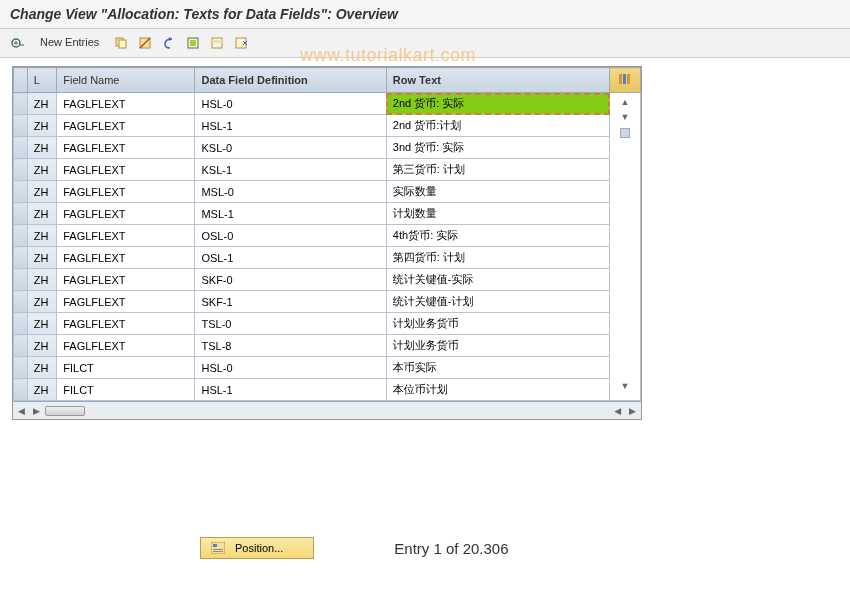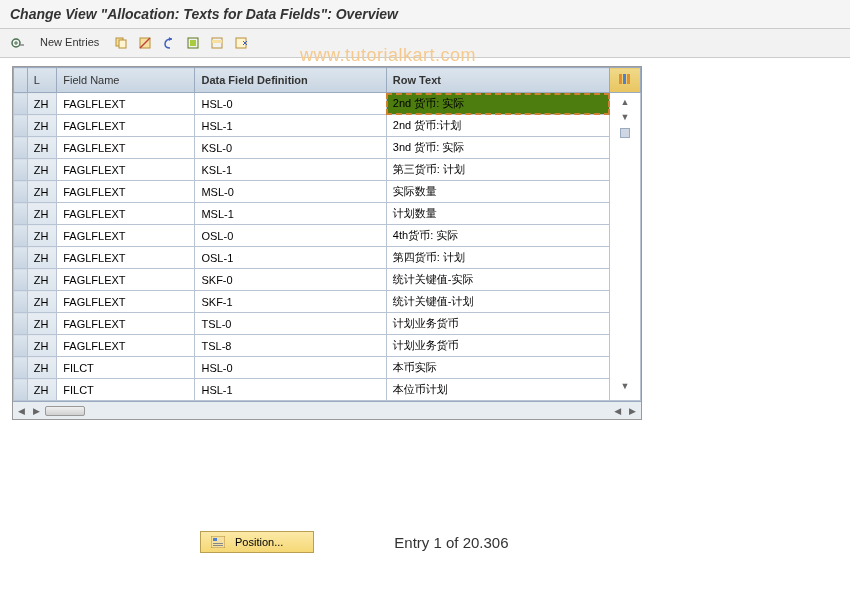--- a/index.html
+++ b/index.html
@@ -107,21 +107,21 @@
       padding: 3px 6px;
       height: 22px;
       background: #fff;
       font-size: 11px;
     }
     .data-table td.row-selector {
       background: linear-gradient(#dce5ee, #c8d4e2);
       width: 12px;
     }
     .data-table td.selected-cell {
-      background: #4d7c0f;
+      background: #84cc16;
       outline: 2px dashed #d08030;
       outline-offset: -2px;
     }
     .data-table td.col-l-cell {
       background: linear-gradient(#e8edf2, #dce5ee);
     }
     .scroll-col {
       background: #e8edf2;
       vertical-align: top;
       padding: 0;
@@ -165,21 +165,21 @@
     }
     .h-thumb {
       width: 40px;
       height: 10px;
       background: linear-gradient(#f0f0f0, #d0d0d0);
       border: 1px solid #999;
       border-radius: 2px;
     }
     .footer-area {
       position: absolute;
-      bottom: 46px;
+      bottom: 40px;
       left: 200px;
       display: flex;
       align-items: center;
       gap: 80px;
     }
     .position-btn {
       background: linear-gradient(#fce9a8, #f5d876);
       border: 1px solid #b8a050;
       padding: 4px 30px 4px 10px;
       cursor: pointer;

